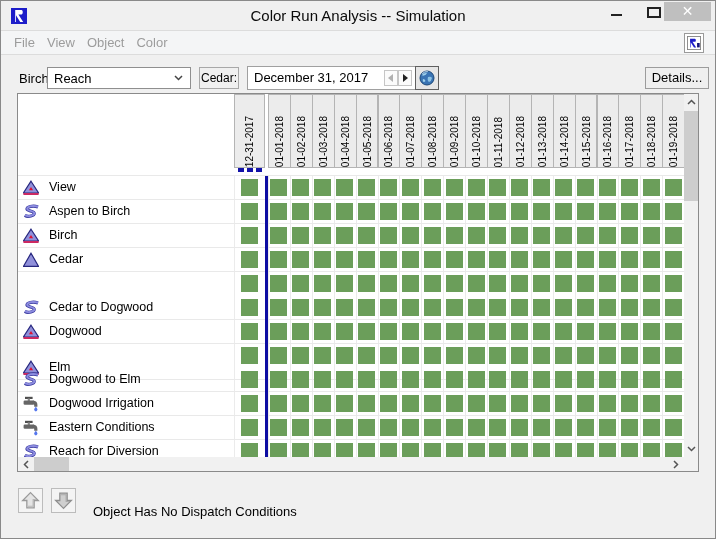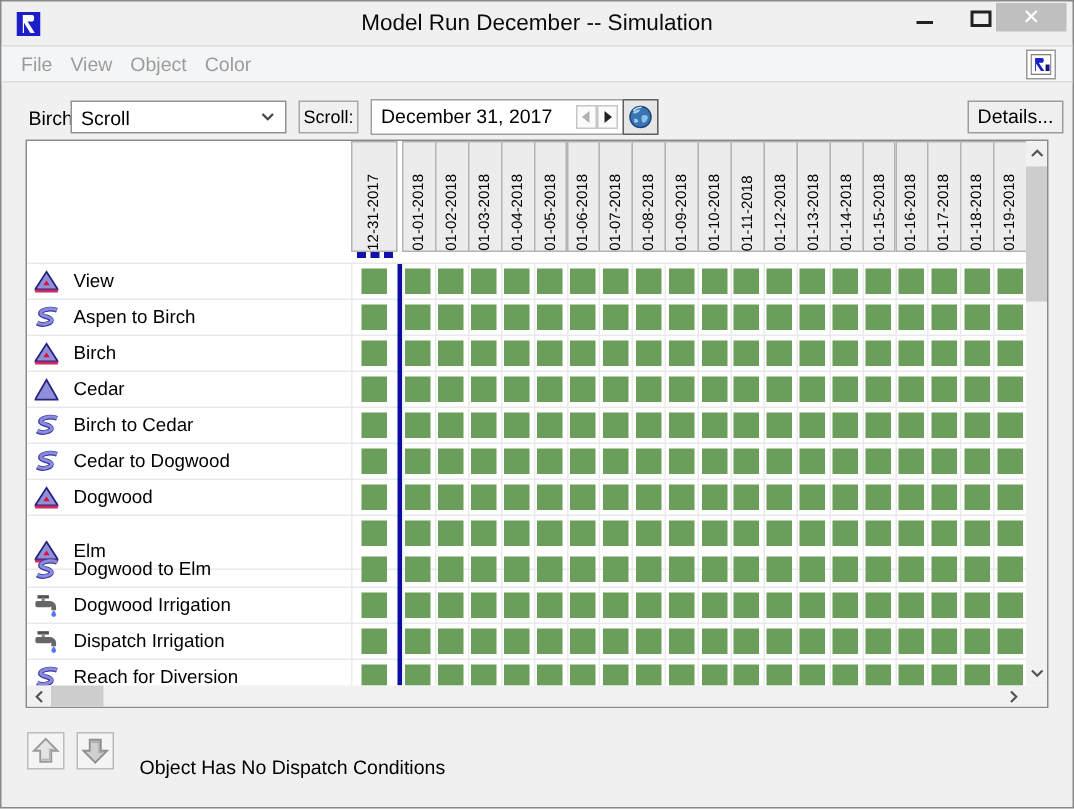--- a/index.html
+++ b/index.html
@@ -55,21 +55,21 @@
   #stat-up{left:17px;top:487px;}
   #stat-down{left:50px;top:487px;}
   #stat1{left:92px;top:483px;font-size:13px;color:#000;}
   #stat2{left:92px;top:503px;font-size:13px;color:#000;}
 </style>
 </head>
 <body>
 
 <div id="win">
   <div class="abs" id="titlebar">
-    <div class="abs" id="apptitle">Model Run December -- Simulation</div>
+    <div class="abs" id="apptitle">Color Run Analysis -- Simulation</div>
     <div class="abs" id="appicon">
       <svg width="16" height="16" viewBox="0 0 16 16">
           <rect x="0" y="0" width="16" height="16" fill="#1d1dc9"></rect>
           <path d="M4.2 14 L4.2 2 L10.5 2 C12.2 2 12.2 6.4 10.5 6.4 L7.4 6.4 L12.2 14 L9.2 14 L5 7.2 L5 14 Z" fill="#ffffff"></path>
         </svg>
     </div>
     <div class="abs" id="btn-min">
         <div class="bar"></div>
       </div>
     <div class="abs" id="btn-max">
@@ -89,26 +89,26 @@
   <div class="abs" id="logo-btn">
     <svg width="14" height="14" viewBox="0 0 16 16">
         <rect x="0.5" y="0.5" width="15" height="15" fill="#ffffff" stroke="#808080"></rect>
         <path d="M3.5 13 L3.5 3 L9 3 C10.5 3 10.5 6.6 9 6.6 L6.3 6.6 L10.5 13 L8 13 L4.2 7.2 L4.2 13 Z" fill="#1d1dc9"></path>
         <rect x="11.5" y="8" width="3" height="5" fill="#15157a"></rect>
       </svg>
   </div>
 
   <div class="abs" id="sort-label">Birch:</div>
   <div class="abs" id="sort-combo">
-    <span class="val">Scroll</span>
+    <span class="val">Reach</span>
     <svg width="9" height="6" viewBox="0 0 9 6">
         <polyline points="1,1 4.5,4.5 8,1" fill="none" stroke="#444" stroke-width="1.5"></polyline>
       </svg>
   </div>
-  <div class="abs" id="scroll-label">Scroll:</div>
+  <div class="abs" id="scroll-label">Cedar:</div>
   <div class="abs" id="date-group">
     <div id="date-field">December 31, 2017</div>
     <div class="spinbox">
         <svg width="6" height="8" viewBox="0 0 6 8">
           <polygon points="5,0 5,8 0,4" fill="#b0b0b0"></polygon>
         </svg>
       </div>
     <div class="spinbox">
         <svg width="6" height="8" viewBox="0 0 6 8">
           <polygon points="1,0 1,8 6,4" fill="#222"></polygon>
@@ -317,27 +317,20 @@
         <div class="cell" style="left: 449.55px; top: 75px; background: rgb(107, 158, 90);"></div>
         <div class="cell" style="left: 471.45px; top: 75px; background: rgb(107, 158, 90);"></div>
         <div class="cell" style="left: 493.35px; top: 75px; background: rgb(107, 158, 90);"></div>
         <div class="cell" style="left: 515.25px; top: 75px; background: rgb(107, 158, 90);"></div>
         <div class="cell" style="left: 537.15px; top: 75px; background: rgb(107, 158, 90);"></div>
         <div class="cell" style="left: 559.05px; top: 75px; background: rgb(107, 158, 90);"></div>
         <div class="cell" style="left: 580.95px; top: 75px; background: rgb(107, 158, 90);"></div>
         <div class="cell" style="left: 602.85px; top: 75px; background: rgb(107, 158, 90);"></div>
         <div class="cell" style="left: 624.75px; top: 75px; background: rgb(107, 158, 90);"></div>
         <div class="cell" style="left: 646.65px; top: 75px; background: rgb(107, 158, 90);"></div>
-        <div class="row" style="top: 96px;">
-          <span class="icon"><svg width="16" height="16" viewBox="0 0 16 16">
-              <path d="M15 2.9 C9.5 0.9 3.8 3 4 5.2 C4.2 7.2 11 7 11.2 9.4 C11.4 11.6 5.2 13.5 1.8 11.4" fill="none" stroke="#34349c" stroke-width="3.2" stroke-linecap="butt"></path>
-              <path d="M15 2.7 C9.5 0.8 4 2.8 4.2 5 C4.4 7 11.2 6.8 11.4 9.2 C11.6 11.4 5.2 13.3 2 11.2" fill="none" stroke="#8c8cdf" stroke-width="2" stroke-linecap="butt"></path>
-            </svg></span>
-          <span class="lbl">Birch to Cedar</span>
-        </div>
         <div class="cell" style="left: 223px; top: 99px; background: rgb(107, 158, 90);"></div>
         <div class="cell" style="left: 252.45px; top: 99px; background: rgb(107, 158, 90);"></div>
         <div class="cell" style="left: 274.35px; top: 99px; background: rgb(107, 158, 90);"></div>
         <div class="cell" style="left: 296.25px; top: 99px; background: rgb(107, 158, 90);"></div>
         <div class="cell" style="left: 318.15px; top: 99px; background: rgb(107, 158, 90);"></div>
         <div class="cell" style="left: 340.05px; top: 99px; background: rgb(107, 158, 90);"></div>
         <div class="cell" style="left: 361.95px; top: 99px; background: rgb(107, 158, 90);"></div>
         <div class="cell" style="left: 383.85px; top: 99px; background: rgb(107, 158, 90);"></div>
         <div class="cell" style="left: 405.75px; top: 99px; background: rgb(107, 158, 90);"></div>
         <div class="cell" style="left: 427.65px; top: 99px; background: rgb(107, 158, 90);"></div>
@@ -492,21 +485,21 @@
         <div class="cell" style="left: 624.75px; top: 219px; background: rgb(107, 158, 90);"></div>
         <div class="cell" style="left: 646.65px; top: 219px; background: rgb(107, 158, 90);"></div>
         <div class="row" style="top: 240px;">
           <span class="icon"><svg width="16" height="16" viewBox="0 0 16 16">
               <rect x="2" y="0.8" width="7.6" height="2.2" fill="#4f4f4f"></rect>
               <rect x="4.7" y="2.4" width="2.2" height="2.8" fill="#8a8a8a"></rect>
               <rect x="0.6" y="4.6" width="10.6" height="4.2" rx="1.2" fill="#666666"></rect>
               <path d="M10 4.6 Q14.4 5 14.4 8.8 L14.4 10.8 L11.2 10.8 L11.2 9 Q11.2 7.4 9.4 7.4 Z" fill="#666666"></path>
               <path d="M12.8 15.4 Q11.2 15.2 11.2 13.6 Q11.2 12.4 12.8 10.8 Q14.4 12.4 14.4 13.6 Q14.4 15.2 12.8 15.4 Z" fill="#5577ee"></path>
             </svg></span>
-          <span class="lbl">Dispatch Irrigation</span>
+          <span class="lbl">Eastern Conditions</span>
         </div>
         <div class="cell" style="left: 223px; top: 243px; background: rgb(107, 158, 90);"></div>
         <div class="cell" style="left: 252.45px; top: 243px; background: rgb(107, 158, 90);"></div>
         <div class="cell" style="left: 274.35px; top: 243px; background: rgb(107, 158, 90);"></div>
         <div class="cell" style="left: 296.25px; top: 243px; background: rgb(107, 158, 90);"></div>
         <div class="cell" style="left: 318.15px; top: 243px; background: rgb(107, 158, 90);"></div>
         <div class="cell" style="left: 340.05px; top: 243px; background: rgb(107, 158, 90);"></div>
         <div class="cell" style="left: 361.95px; top: 243px; background: rgb(107, 158, 90);"></div>
         <div class="cell" style="left: 383.85px; top: 243px; background: rgb(107, 158, 90);"></div>
         <div class="cell" style="left: 405.75px; top: 243px; background: rgb(107, 158, 90);"></div>

